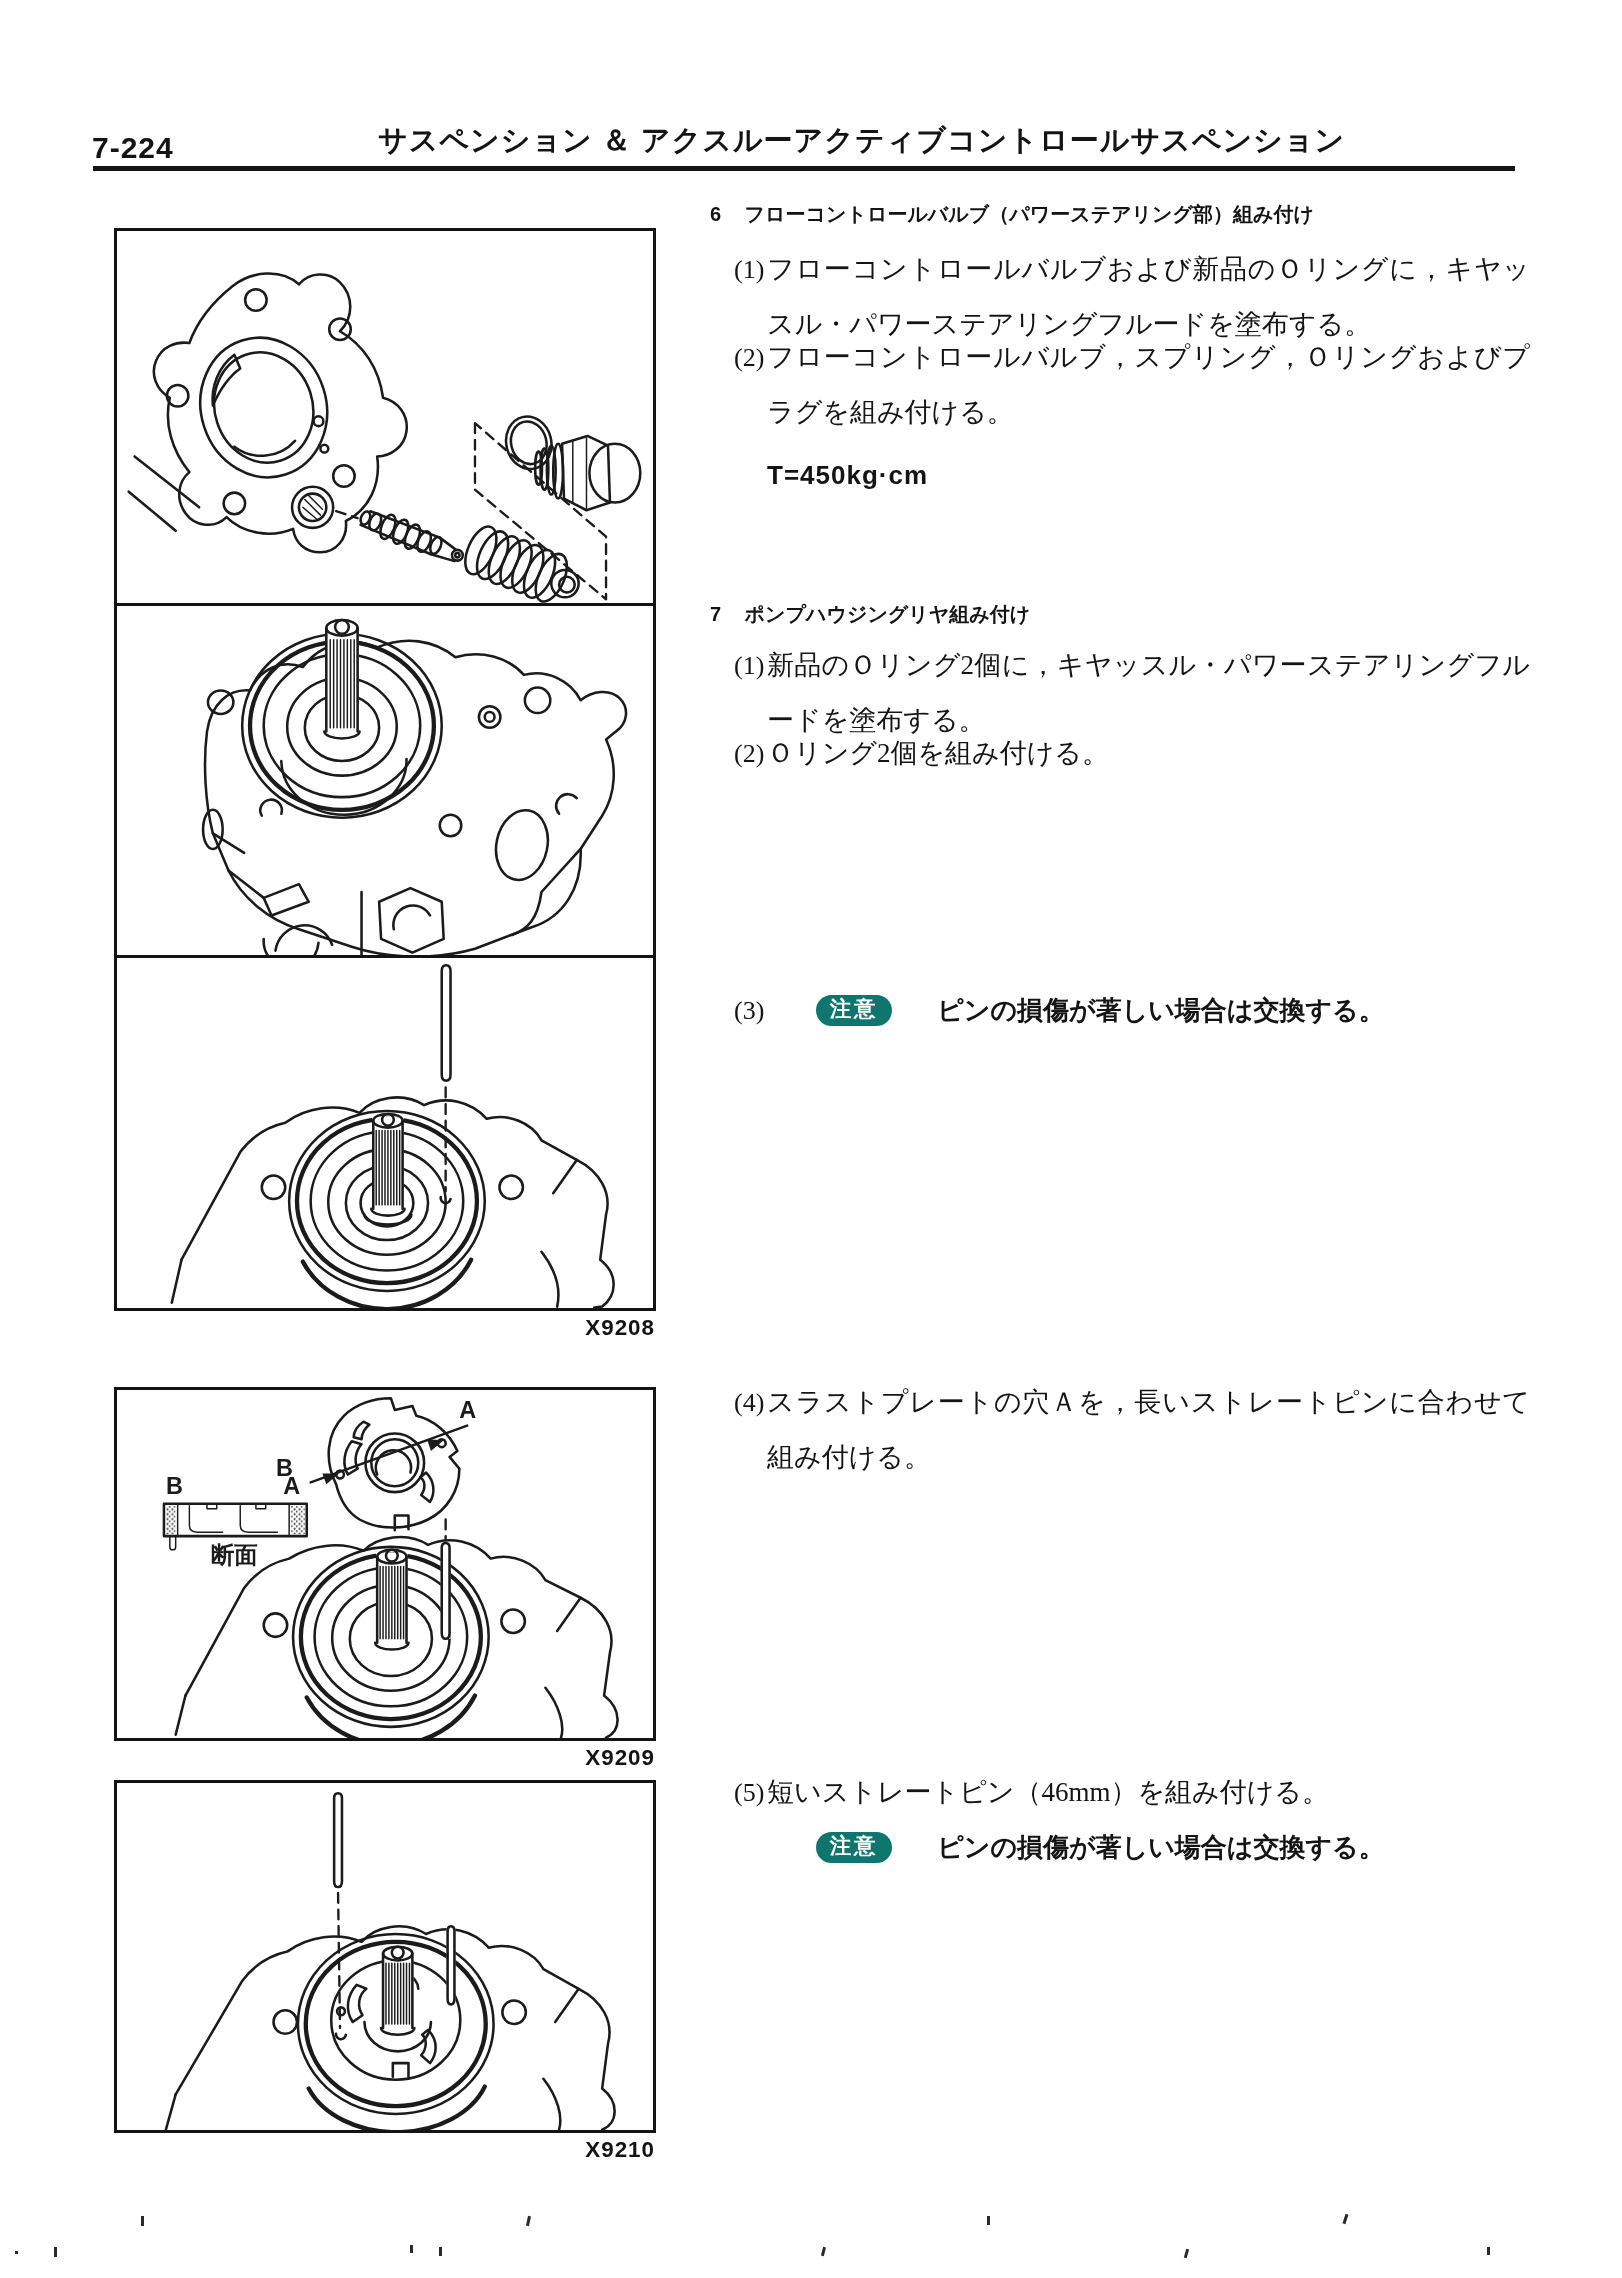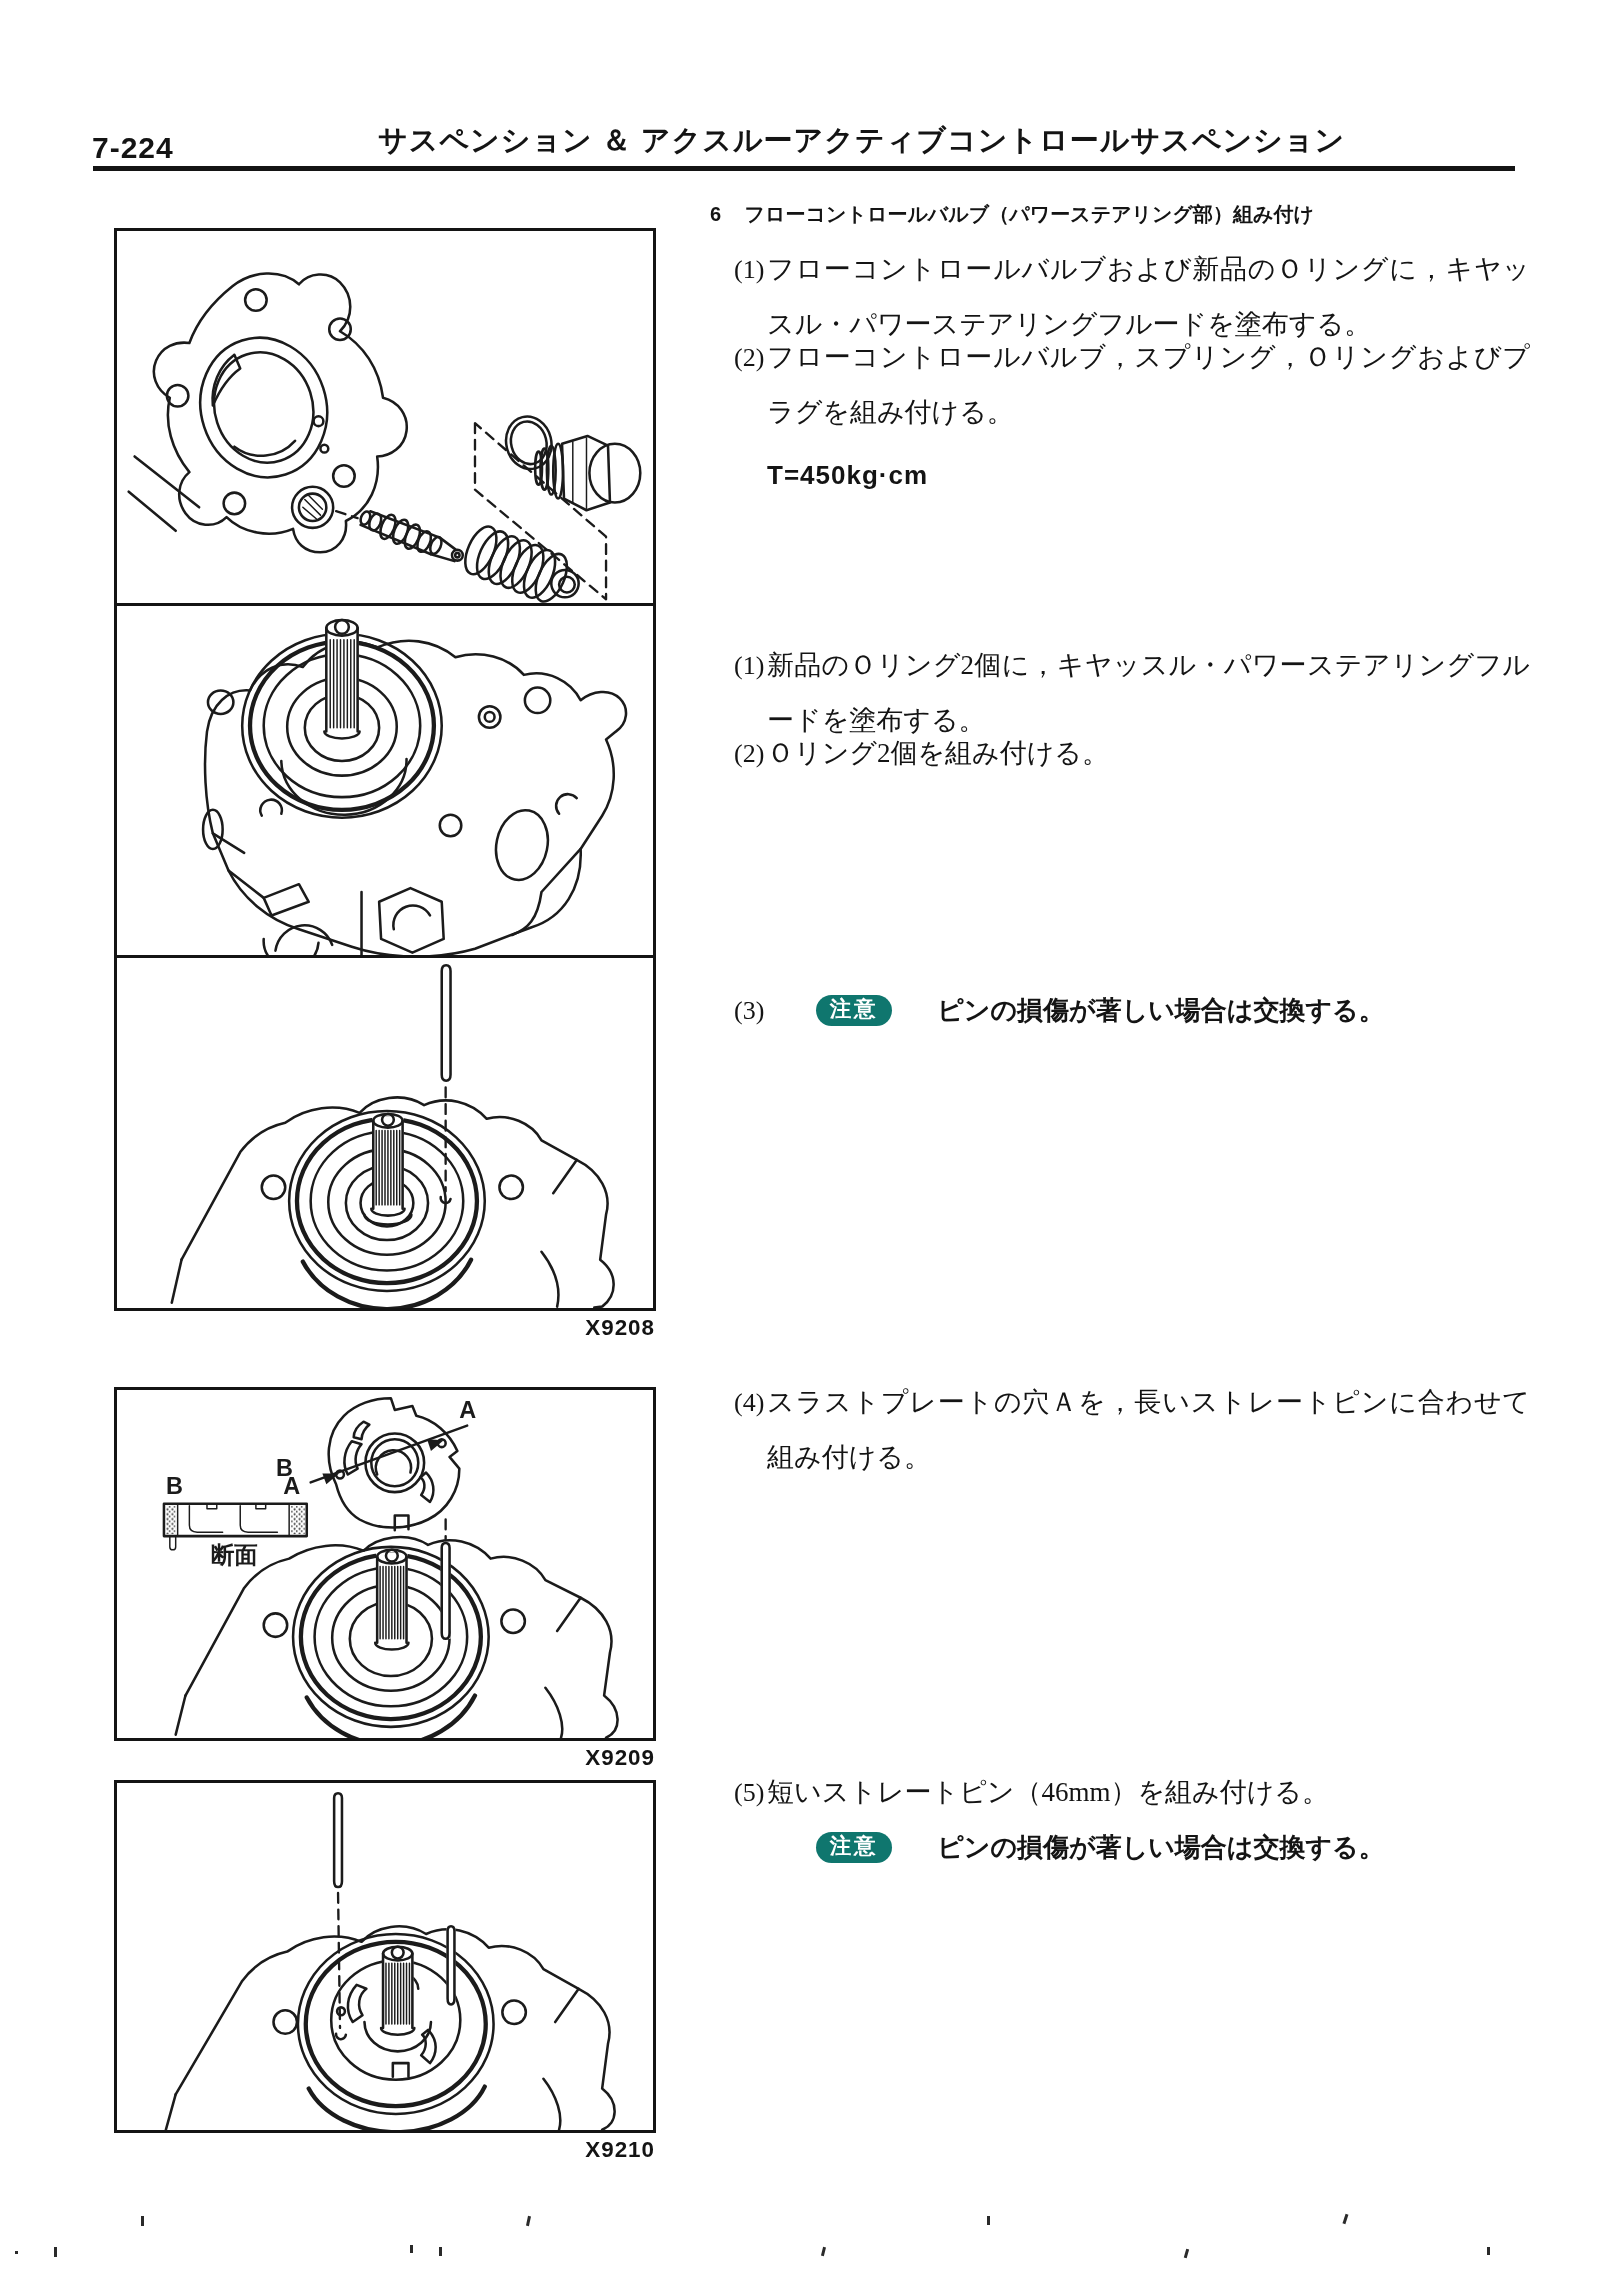--- a/index.html
+++ b/index.html
@@ -340,20 +340,24 @@
     <span class="step-num">(1)</span>
     <div class="step-text">フローコントロールバルブおよび新品のＯリングに，キヤッスル・パワーステアリングフルードを塗布する。</div>
   </div>
 
   <div class="step" style="top:330px;">
     <span class="step-num">(2)</span>
     <div class="step-text">フローコントロールバルブ，スプリング，Ｏリングおよびプラグを組み付ける。</div>
     <div class="torque">T=450kg·cm</div>
   </div>
 
+  <div class="sec-head" style="top:601px;">
+    <span class="sec-num">7</span>
+    <span>ポンプハウジングリヤ組み付け</span>
+  </div>
 
   <div class="step" style="top:638px;">
     <span class="step-num">(1)</span>
     <div class="step-text">新品のＯリング2個に，キヤッスル・パワーステアリングフルードを塗布する。</div>
   </div>
 
   <div class="step" style="top:726px;">
     <span class="step-num">(2)</span>
     <div class="step-text">Ｏリング2個を組み付ける。</div>
   </div>

